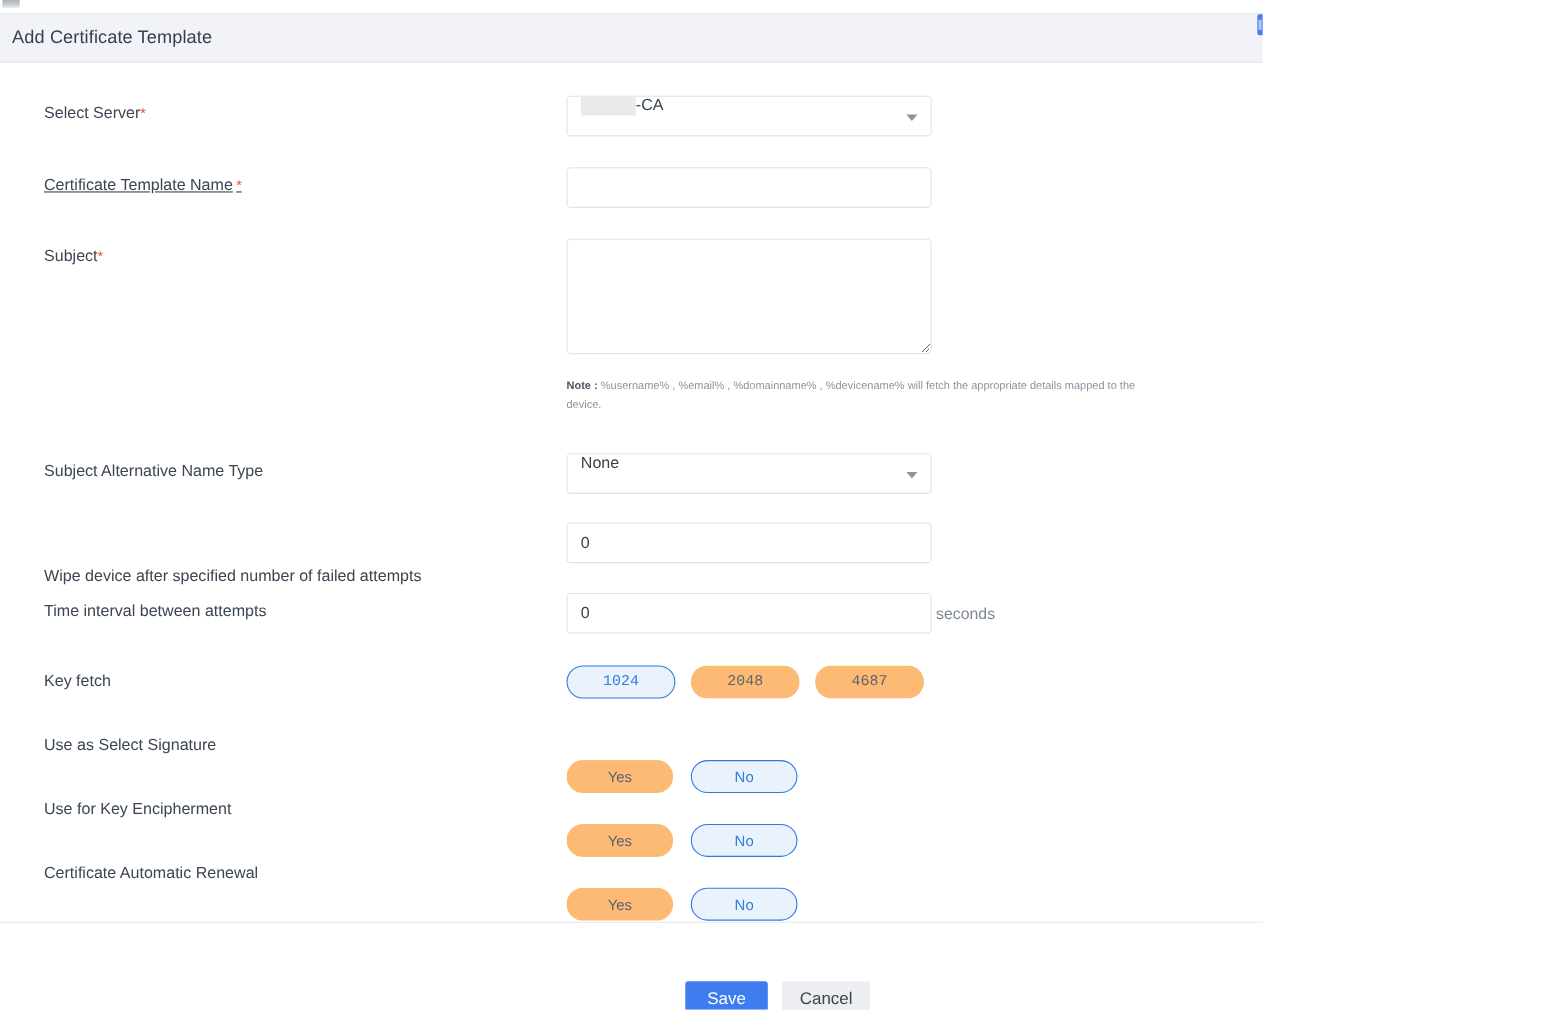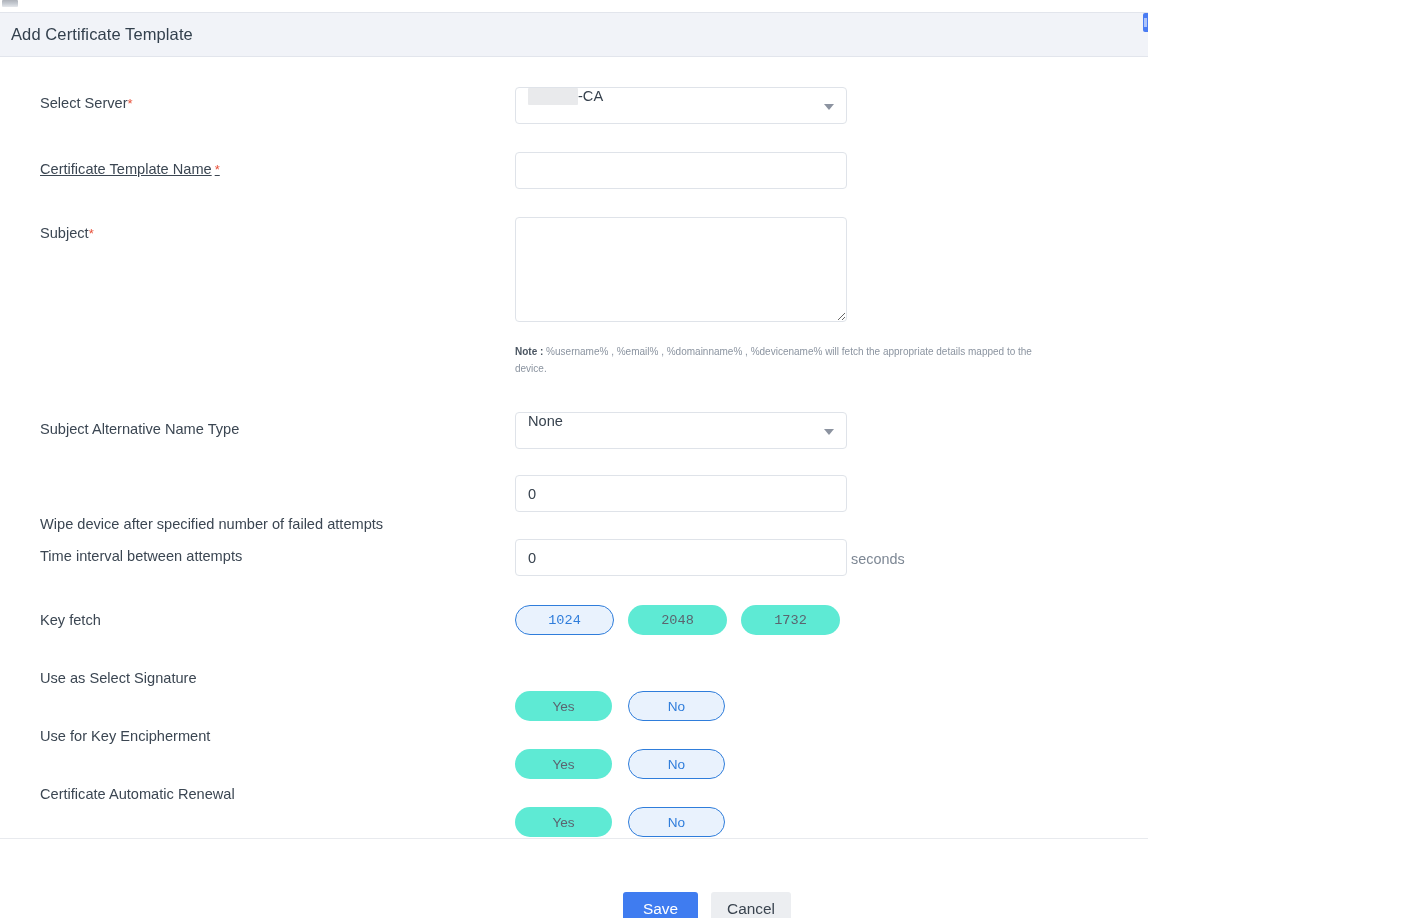--- a/index.html
+++ b/index.html
@@ -153,21 +153,21 @@
     font-size: 14.4px;
     color: #7d8794;
   }
 
   
   .pill-group { position: absolute; left: 515px; display: flex; }
   .pill {
     height: 30px;
     border-radius: 15px;
     border: 1px solid transparent;
-    background: #5eead4;
+    background: #fdba74;
     color: #5b646f;
     font-family: "Liberation Sans", sans-serif;
     font-size: 13.6px;
     display: flex;
     align-items: center;
     justify-content: center;
     cursor: pointer;
     user-select: none;
     padding: 0;
   }
@@ -273,21 +273,21 @@
         <input class="txt" type="text" value="0" style="">
       </div>
       <div class="unit" style="top:12px;">seconds</div>
     </div>
 
     <div class="row" style="top:548px;">
       <div class="lbl" style="top:7px;">Key fetch</div>
       <div class="pill-group" style="top:0;">
         <button class="pill w99 selected">1024</button>
         <button class="pill w99 gap14">2048</button>
-        <button class="pill w99 gap14">1732</button>
+        <button class="pill w99 gap14">4687</button>
       </div>
     </div>
 
     <div class="row" style="top:606px;">
       <div class="lbl" style="top:7px;">Use as Select Signature</div>
       <div class="pill-group" style="top:0;">
         <button class="pill w97">Yes</button>
         <button class="pill w97 gap16 selected">No</button>
       </div>
     </div>

